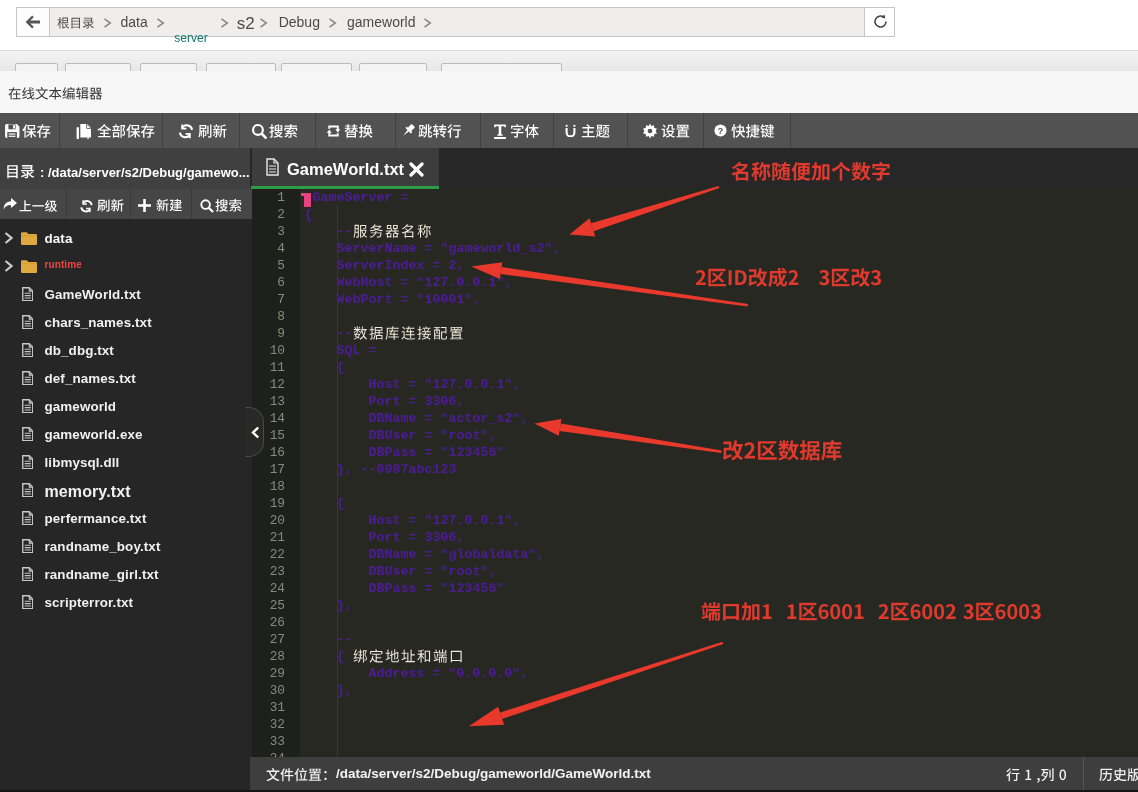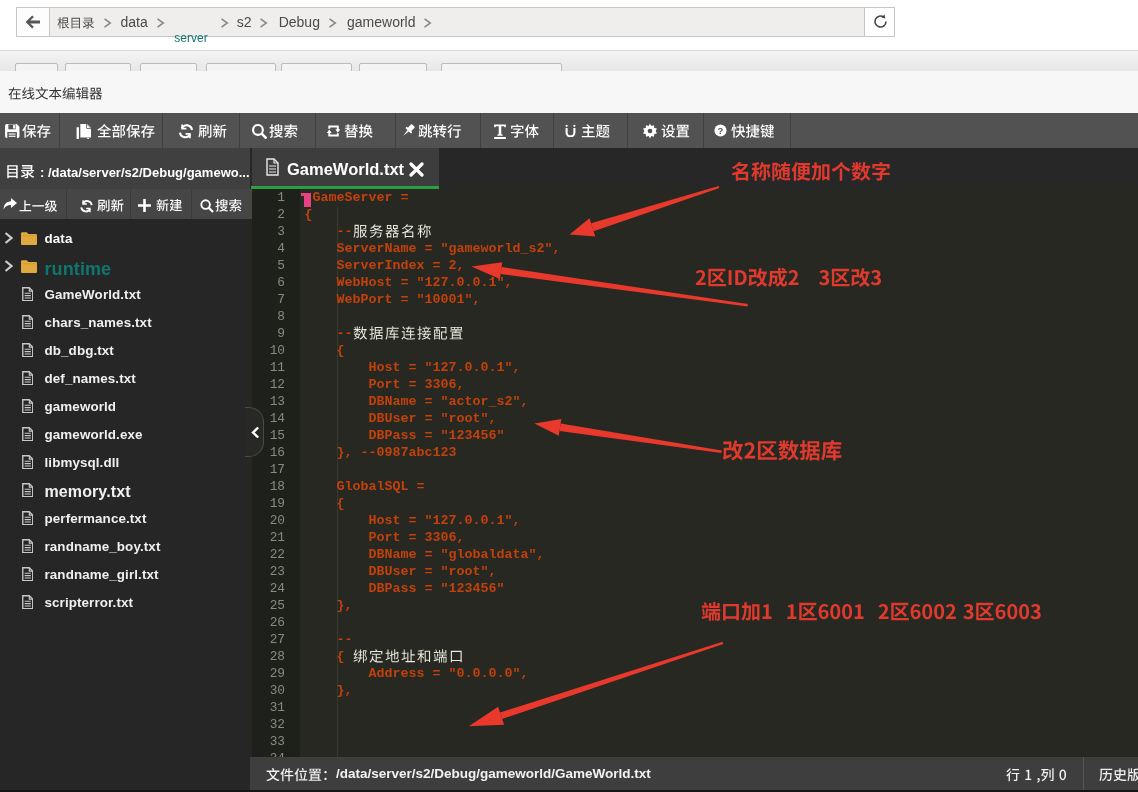--- a/index.html
+++ b/index.html
@@ -115,21 +115,21 @@
   </svg>
 <svg class="cr" style="left:57.0px;top:15.0px" width="42" height="16">
     <g fill="#4a4a4a" transform="translate(0,12.50) scale(0.05000,-0.05000)">
       <use href="#r6839" x="0"></use>
       <use href="#r76ee" x="250"></use>
       <use href="#r5f55" x="500"></use>
     </g>
   </svg>
 <div class="abs" style="left:120.5px;top:14.2px;font-size:14px;color:#4a4a4a">data</div>
 <div class="abs" style="left:174.3px;top:31px;font-size:12px;color:#0f766e">server</div>
-<div class="abs" style="left:236.8px;top:14.2px;font-size:14px;color:#4a4a4a">s2</div>
+<div class="abs" style="left:236.8px;top:14.2px;font-size:17px;color:#4a4a4a">s2</div>
 <div class="abs" style="left:278.7px;top:14.2px;font-size:14px;color:#4a4a4a">Debug</div>
 <div class="abs" style="left:347.0px;top:14.2px;font-size:14px;color:#4a4a4a">gameworld</div>
 <svg class="abs" style="left:103.3px;top:17.5px" width="9" height="10" viewBox="0 0 9 10">
     <path d="M1.5 0.8 L7.3 5 L1.5 9.2" stroke="#8a8a8a" stroke-width="1.6" fill="none"></path>
   </svg>
 <svg class="abs" style="left:156.0px;top:17.5px" width="9" height="10" viewBox="0 0 9 10">
     <path d="M1.5 0.8 L7.3 5 L1.5 9.2" stroke="#8a8a8a" stroke-width="1.6" fill="none"></path>
   </svg>
 <svg class="abs" style="left:219.6px;top:17.5px" width="9" height="10" viewBox="0 0 9 10">
     <path d="M1.5 0.8 L7.3 5 L1.5 9.2" stroke="#8a8a8a" stroke-width="1.6" fill="none"></path>
@@ -367,21 +367,21 @@
     <path d="M0 3.8 h16" stroke="#caa231" stroke-width="1"></path>
   </svg>
 <div class="abs" style="left:44.5px;top:231.0px;font-size:13.4px;font-weight:bold;letter-spacing:0.1px;color:#fafafa">data</div>
 <svg class="abs" style="left:3.5px;top:259.5px" width="9" height="12" viewBox="0 0 9 12">
     <path d="M1.5 1 L7.5 6 L1.5 11" stroke="#ccc" stroke-width="2.2" fill="none"></path>
   </svg>
 <svg class="abs" style="left:20.5px;top:259.5px" width="16" height="13" viewBox="0 0 16 13">
     <path d="M0 1.5 a1.2 1.2 0 0 1 1.2 -1.2 h4.6 l1.6 1.8 h7.4 a1.2 1.2 0 0 1 1.2 1.2 v8.5 a1.2 1.2 0 0 1 -1.2 1.2 h-13.6 a1.2 1.2 0 0 1 -1.2 -1.2 z" fill="#dfa940"></path>
     <path d="M0 3.8 h16" stroke="#caa231" stroke-width="1"></path>
   </svg>
-<div class="abs" style="left:44.5px;top:259.0px;font-size:18px;font-weight:bold;letter-spacing:0.1px;color:#0f766e">runtime</div>
+<div class="abs" style="left:44.5px;top:259.0px;font-size:10px;font-weight:bold;letter-spacing:0.1px;color:#ef4444">runtime</div>
 <svg class="abs" style="left:21.5px;top:286.5px" width="11.5" height="14.5" viewBox="0 0 11 14">
     <path d="M0.7 0.7 h6.3 l3.3 3.3 v9.3 h-9.6 z" fill="none" stroke="#c9c9c9" stroke-width="1.3"></path>
     <path d="M7 0.7 v3.3 h3.3" fill="none" stroke="#c9c9c9" stroke-width="1.1"></path>
     <path d="M2.5 6 h6 M2.5 8.3 h6 M2.5 10.6 h6" stroke="#c9c9c9" stroke-width="1.1"></path>
   </svg>
 <div class="abs" style="left:44.5px;top:287.0px;font-size:13.4px;font-weight:bold;letter-spacing:0.1px;color:#f0f0f0">GameWorld.txt</div>
 <svg class="abs" style="left:21.5px;top:314.5px" width="11.5" height="14.5" viewBox="0 0 11 14">
     <path d="M0.7 0.7 h6.3 l3.3 3.3 v9.3 h-9.6 z" fill="none" stroke="#c9c9c9" stroke-width="1.3"></path>
     <path d="M7 0.7 v3.3 h3.3" fill="none" stroke="#c9c9c9" stroke-width="1.1"></path>
     <path d="M2.5 6 h6 M2.5 8.3 h6 M2.5 10.6 h6" stroke="#c9c9c9" stroke-width="1.1"></path>
@@ -481,39 +481,39 @@
     <div class="ln">26</div>
     <div class="ln">27</div>
     <div class="ln">28</div>
     <div class="ln">29</div>
     <div class="ln">30</div>
     <div class="ln">31</div>
     <div class="ln">32</div>
     <div class="ln">33</div>
     <div class="ln">34</div>
   </div>
-<div class="abs mono" style="left:304.5px;top:189px;width:833px;height:568px;font-size:13.33px;line-height:17px;font-weight:bold;color:#c2410c;clip-path:inset(0 0 0 0)">
+<div class="abs mono" style="left:304.5px;top:189px;width:833px;height:568px;font-size:13.33px;line-height:17px;font-weight:bold;color:#4c1d95;clip-path:inset(0 0 0 0)">
     <div class="ln">&nbsp;GameServer =</div>
     <div class="ln">{</div>
     <div class="ln">    --</div>
     <div class="ln">    ServerName = "gameworld_s2",</div>
     <div class="ln">    ServerIndex = 2,</div>
     <div class="ln">    WebHost = "127.0.0.1",</div>
     <div class="ln">    WebPort = "10001",</div>
     <div class="ln"></div>
     <div class="ln">    --</div>
+    <div class="ln">    SQL =</div>
     <div class="ln">    {</div>
     <div class="ln">        Host = "127.0.0.1",</div>
     <div class="ln">        Port = 3306,</div>
     <div class="ln">        DBName = "actor_s2",</div>
     <div class="ln">        DBUser = "root",</div>
     <div class="ln">        DBPass = "123456"</div>
     <div class="ln">    }, --0987abc123</div>
     <div class="ln"></div>
-    <div class="ln">    GlobalSQL =</div>
     <div class="ln">    {</div>
     <div class="ln">        Host = "127.0.0.1",</div>
     <div class="ln">        Port = 3306,</div>
     <div class="ln">        DBName = "globaldata",</div>
     <div class="ln">        DBUser = "root",</div>
     <div class="ln">        DBPass = "123456"</div>
     <div class="ln">    },</div>
     <div class="ln"></div>
     <div class="ln">    --</div>
     <div class="ln">    {</div>

